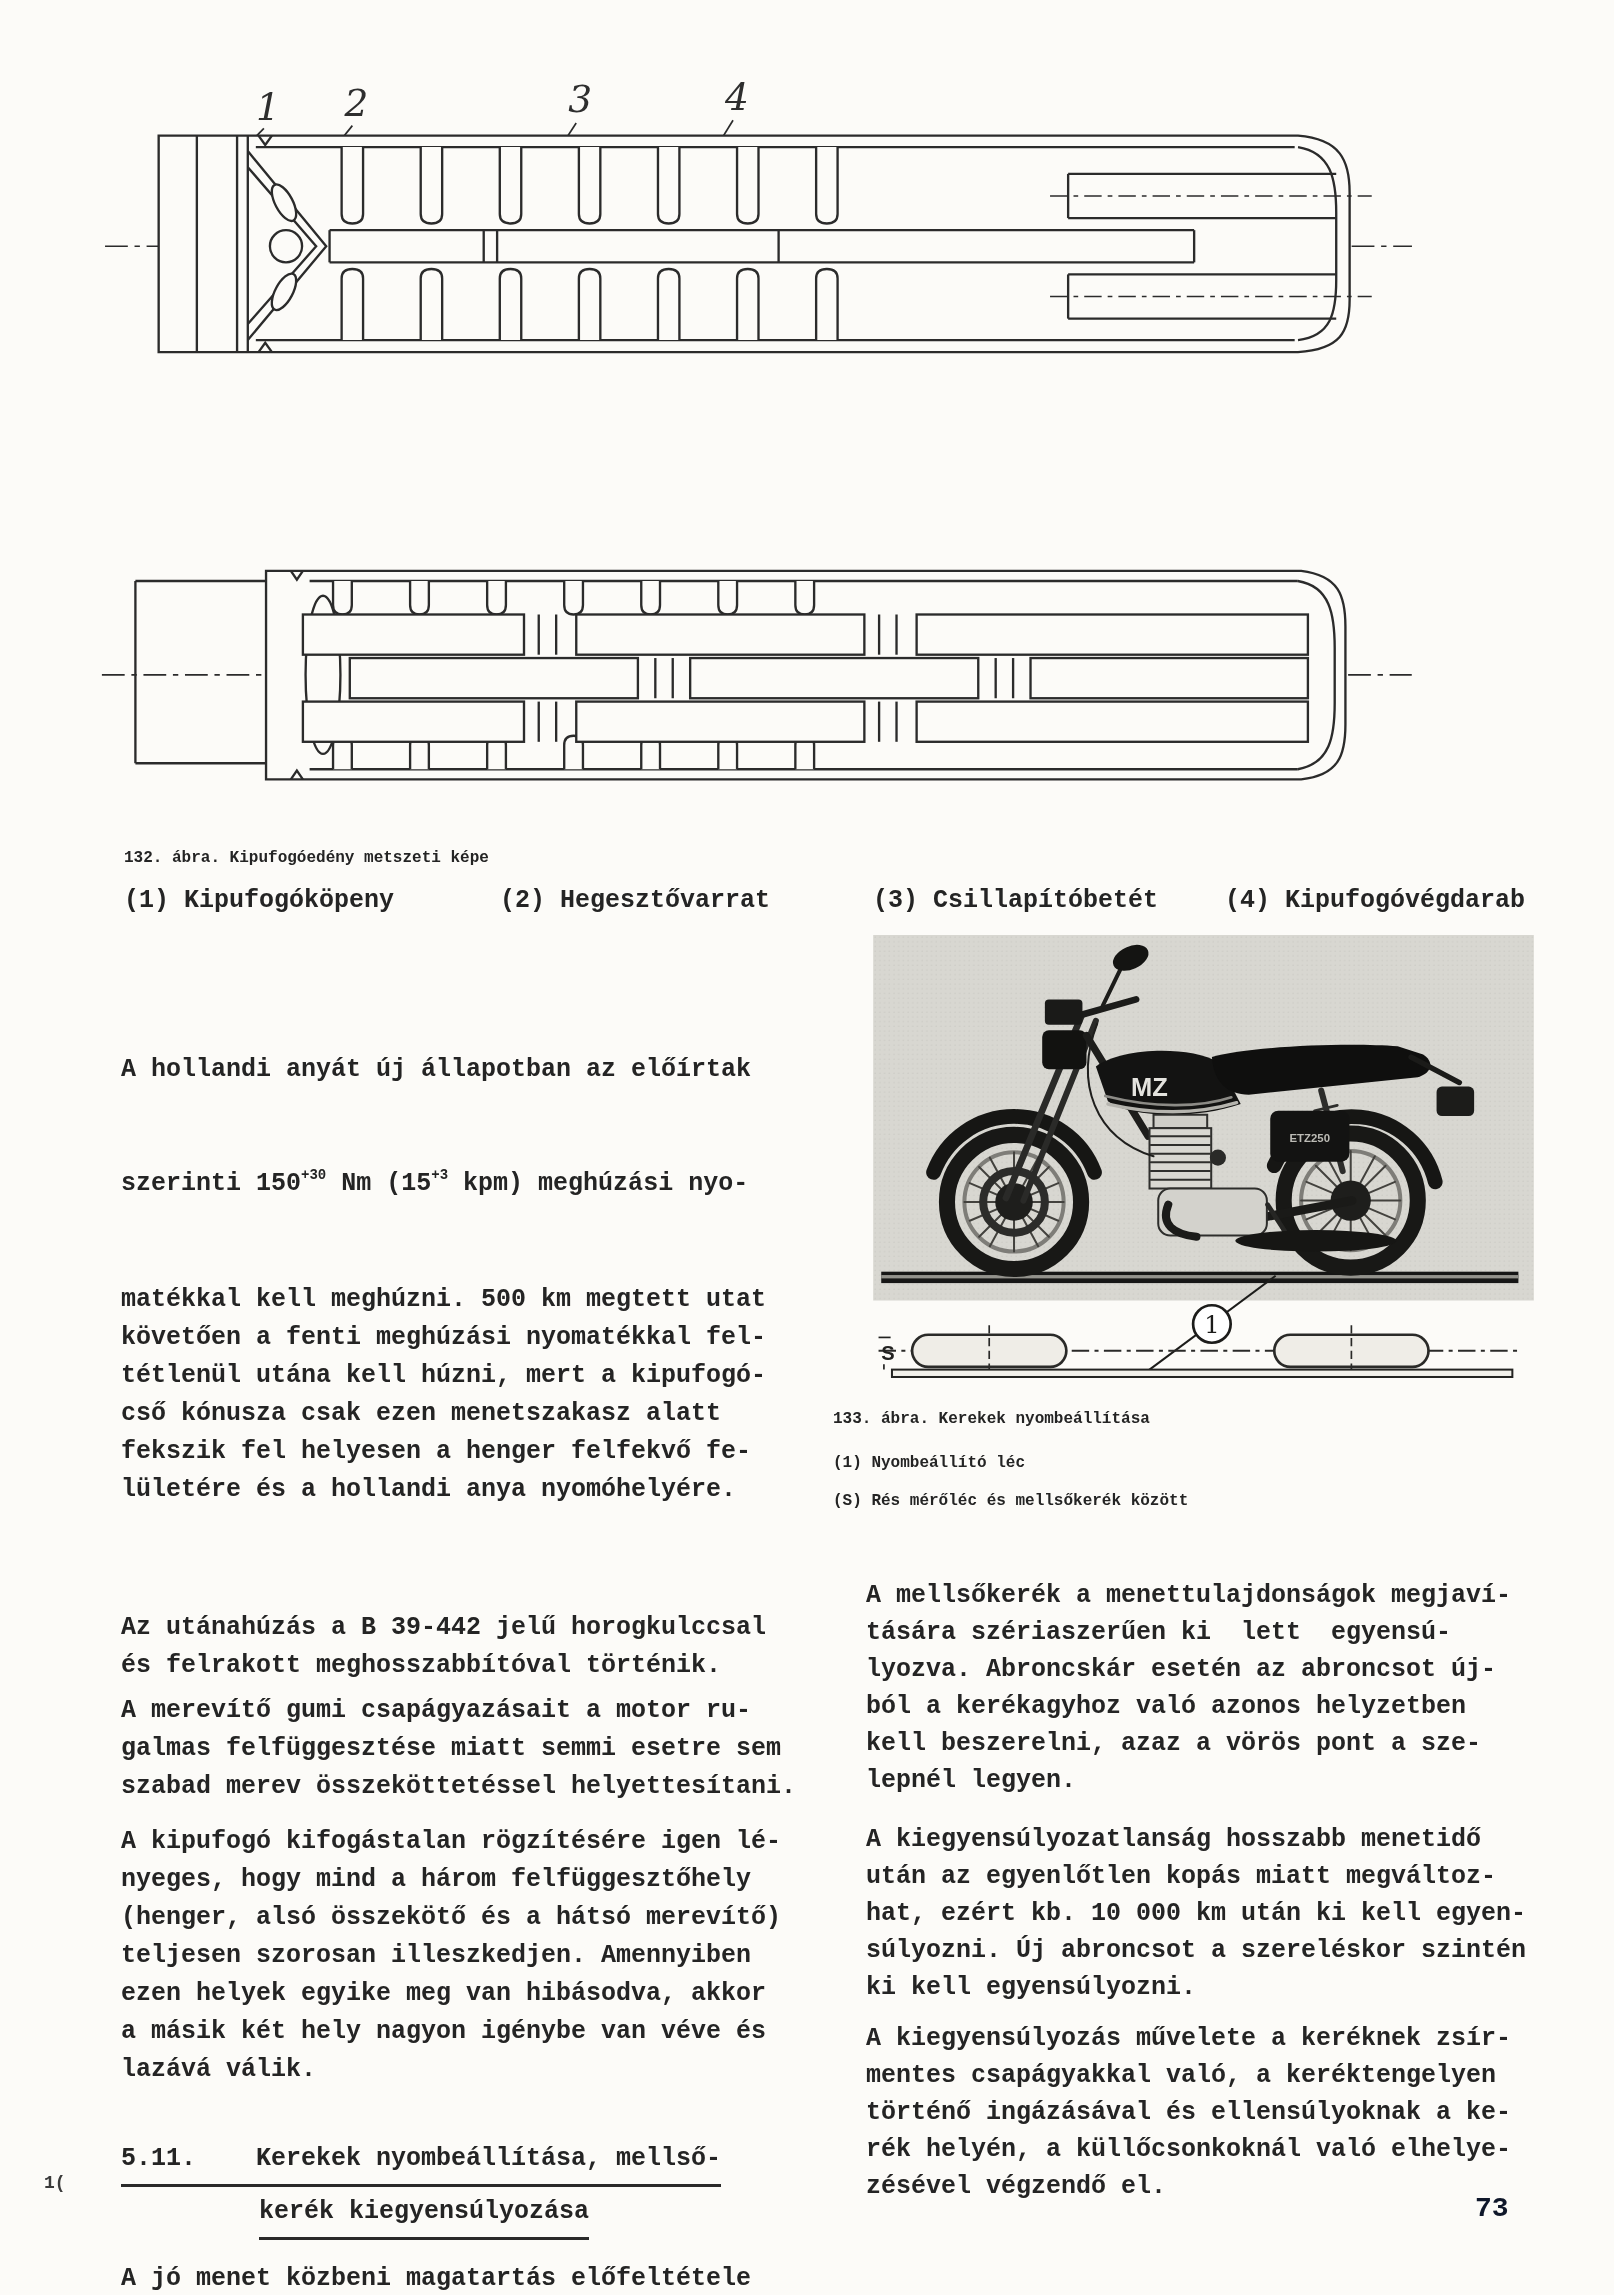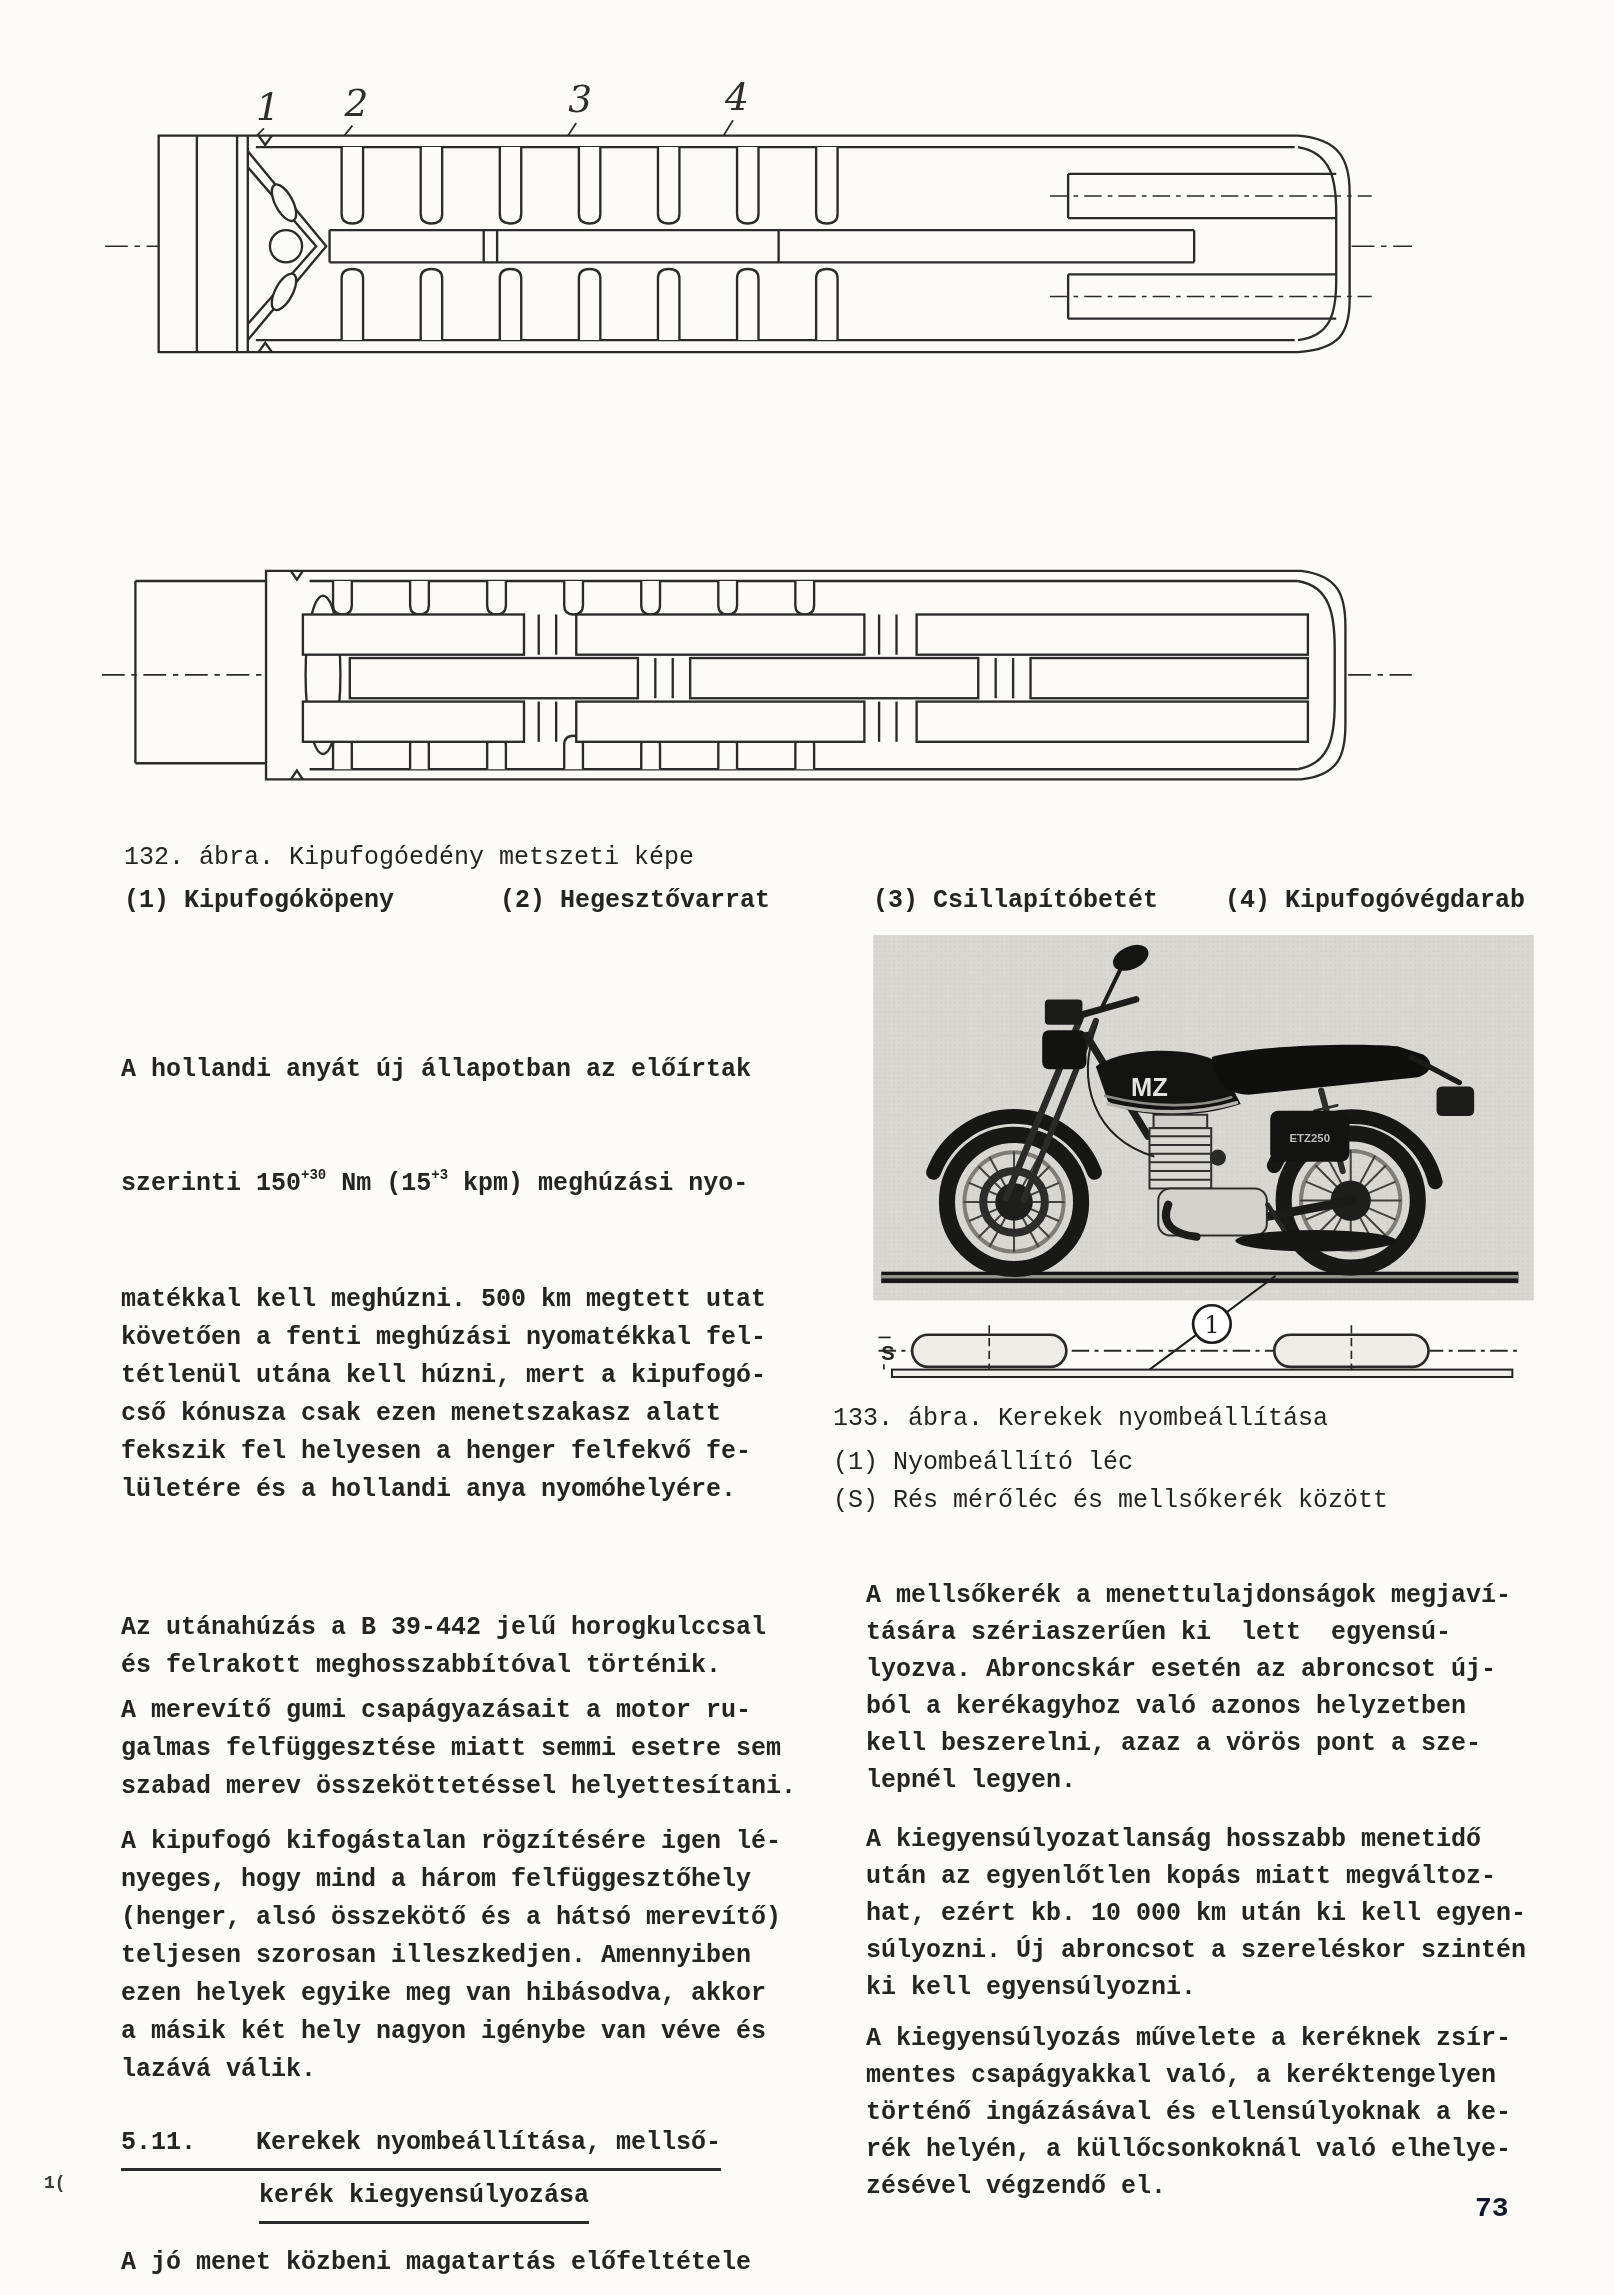--- a/index.html
+++ b/index.html
@@ -7,29 +7,29 @@
         font-family:"Liberation Mono",monospace;color:#242424;}
   .mono{font-family:"Liberation Mono",monospace;font-weight:700;color:#0f172a;}
   .abs{position:absolute;}
   
   .col{font-size:25px;font-weight:700;letter-spacing:0;}
   #left-col{left:121px;top:975px;width:681px;line-height:38px;}
   #right-col{left:866px;top:1577px;width:711px;line-height:37px;}
   .para{white-space:pre;}
   .para div{white-space:pre;}
   .m-p2{margin-top:24px;} .m-p3{margin-top:17.5px;} .m-p4{margin-top:6.7px;}
-  .m-h {margin-top:35px;} .m-p5{margin-top:20px;}
+  .m-h {margin-top:51px;} .m-p5{margin-top:20px;}
   .m-rp2{margin-top:21.5px;} .m-rp3{margin-top:14px;}
   .sup{font-size:14px;position:relative;top:-10.7px;}
   
   .h-underline{display:inline-block;border-bottom:3.4px solid #2a2a2a;padding-bottom:6px;}
   .h-line2{padding-left:138px;margin-top:6px;}
   .h-gap{display:inline-block;width:60px;}
   
-  .cap{font-size:25px;font-weight:400;white-space:pre;line-height:38px;}
+  .cap{font-size:16px;font-weight:700;white-space:pre;line-height:38px;}
   #caption132{left:124px;top:839px;}
   #caption132-parts{left:0;top:886px;width:1297px;height:40px;}
   #caption132-parts span{position:absolute;font-size:25px;font-weight:700;white-space:pre;}
   #caption133{left:833px;top:1400px;}
   #caption133 .parts{margin-top:6px;}
   
   #photo{left:873px;top:935px;width:661px;height:444px;}
   
   #drawing1{left:94px;top:72px;width:1329px;height:315px;}
   #drawing2{left:94px;top:514px;width:1329px;height:268px;}

